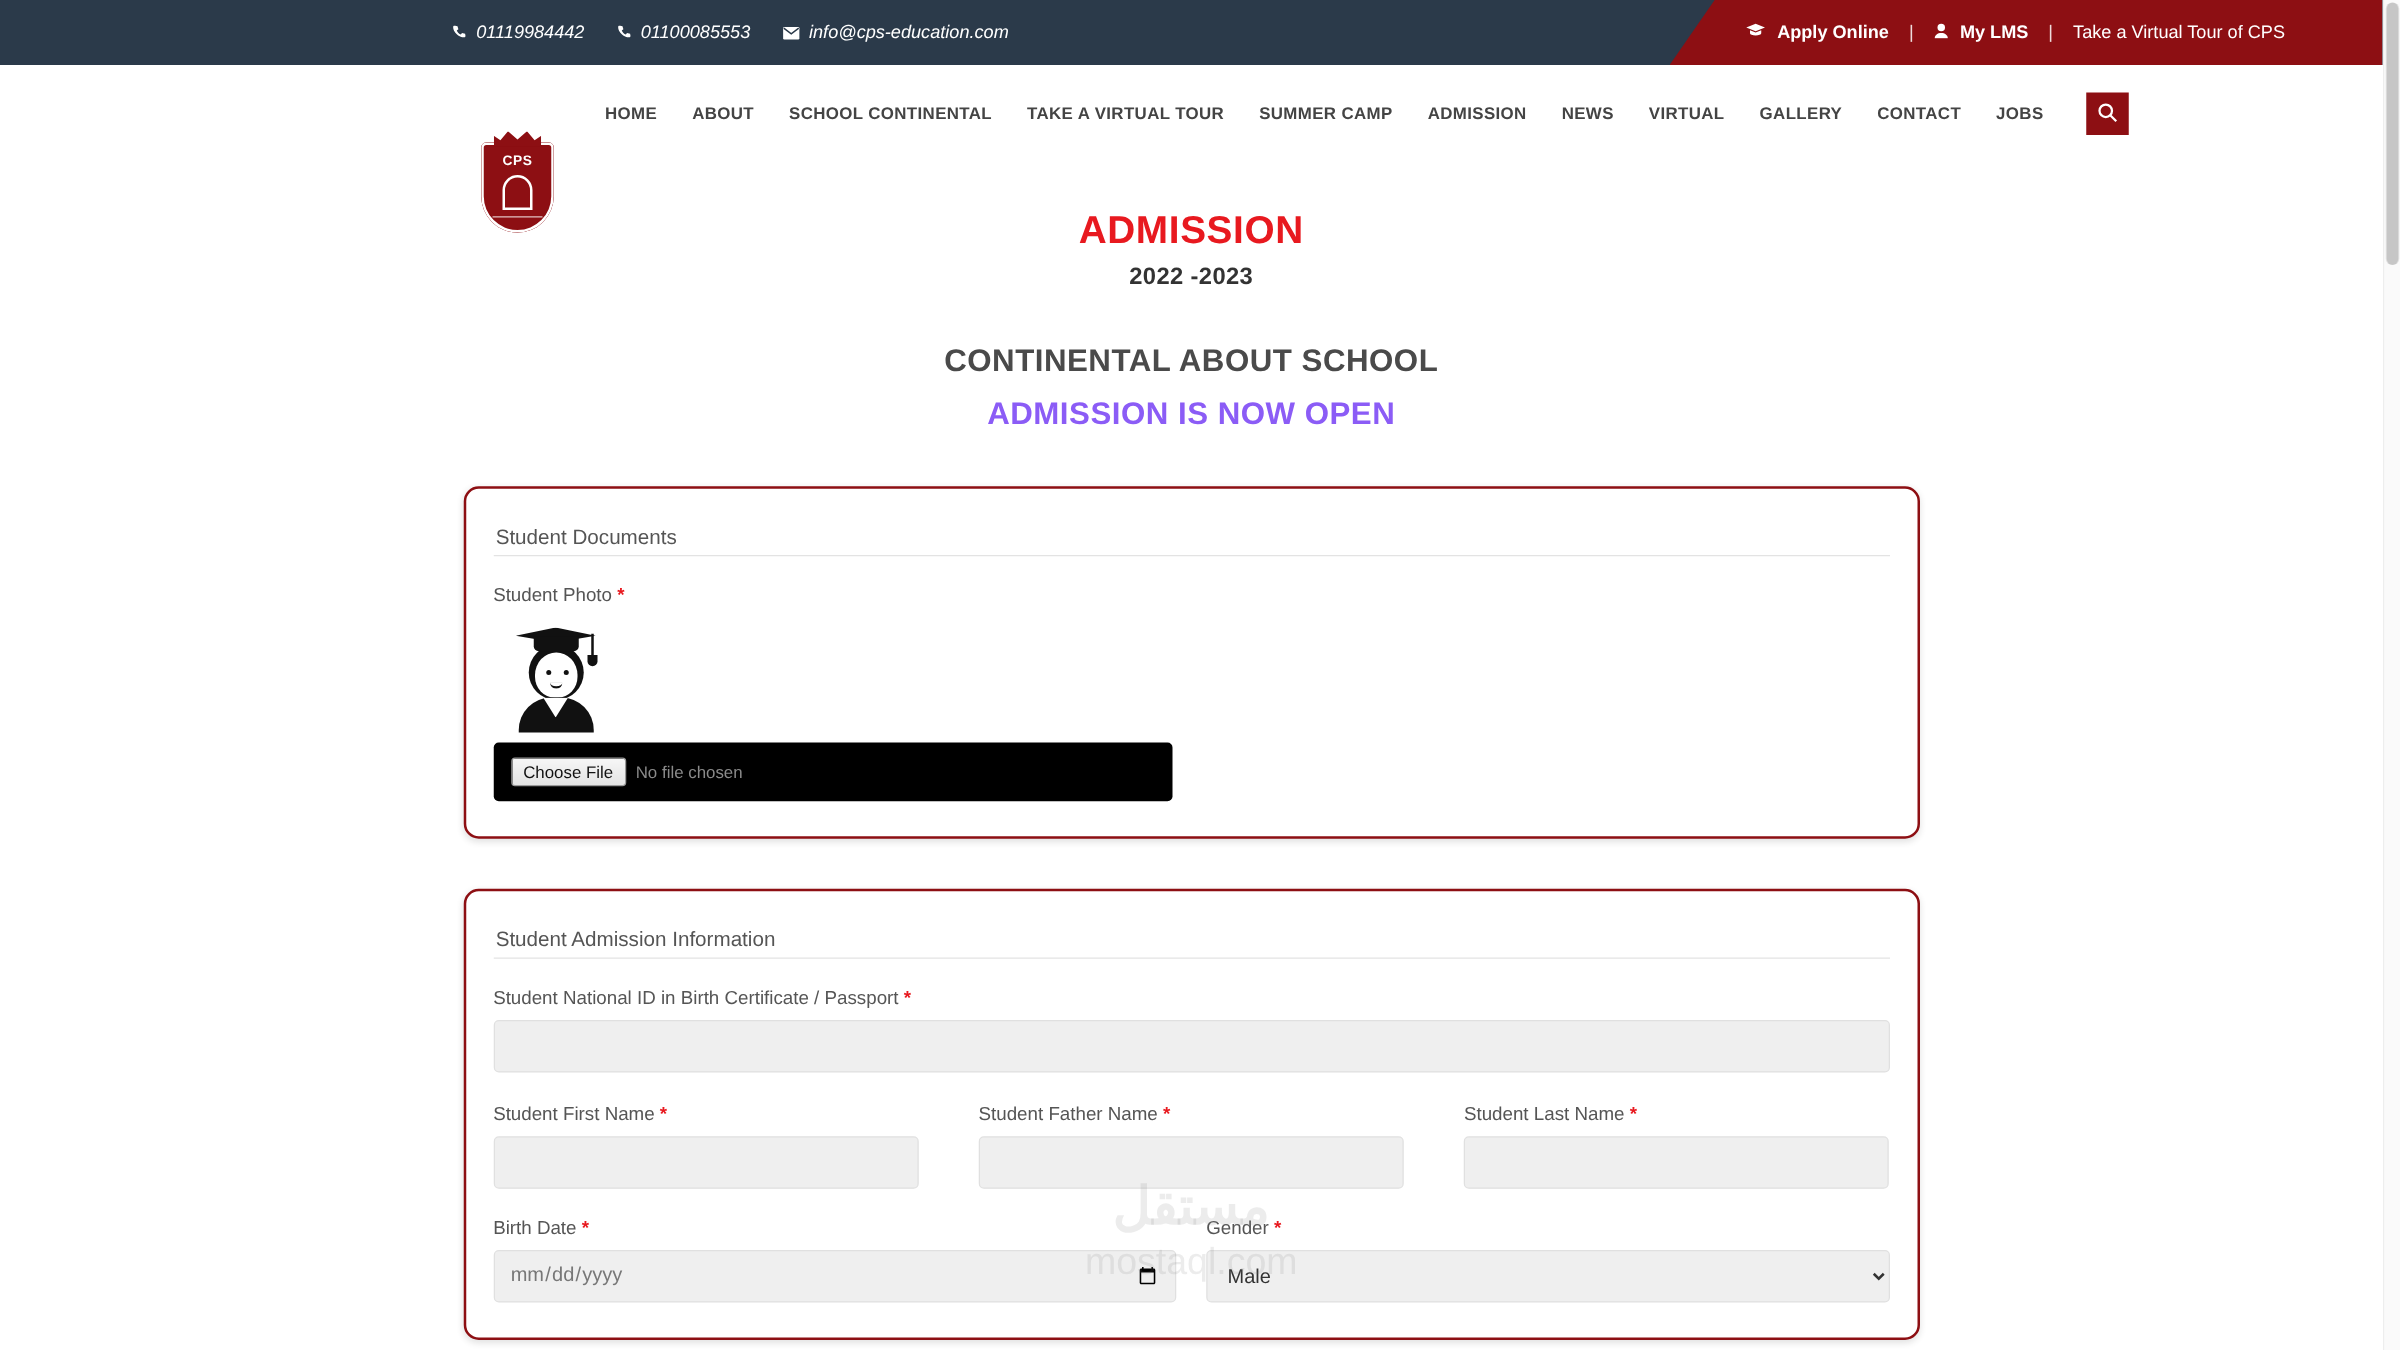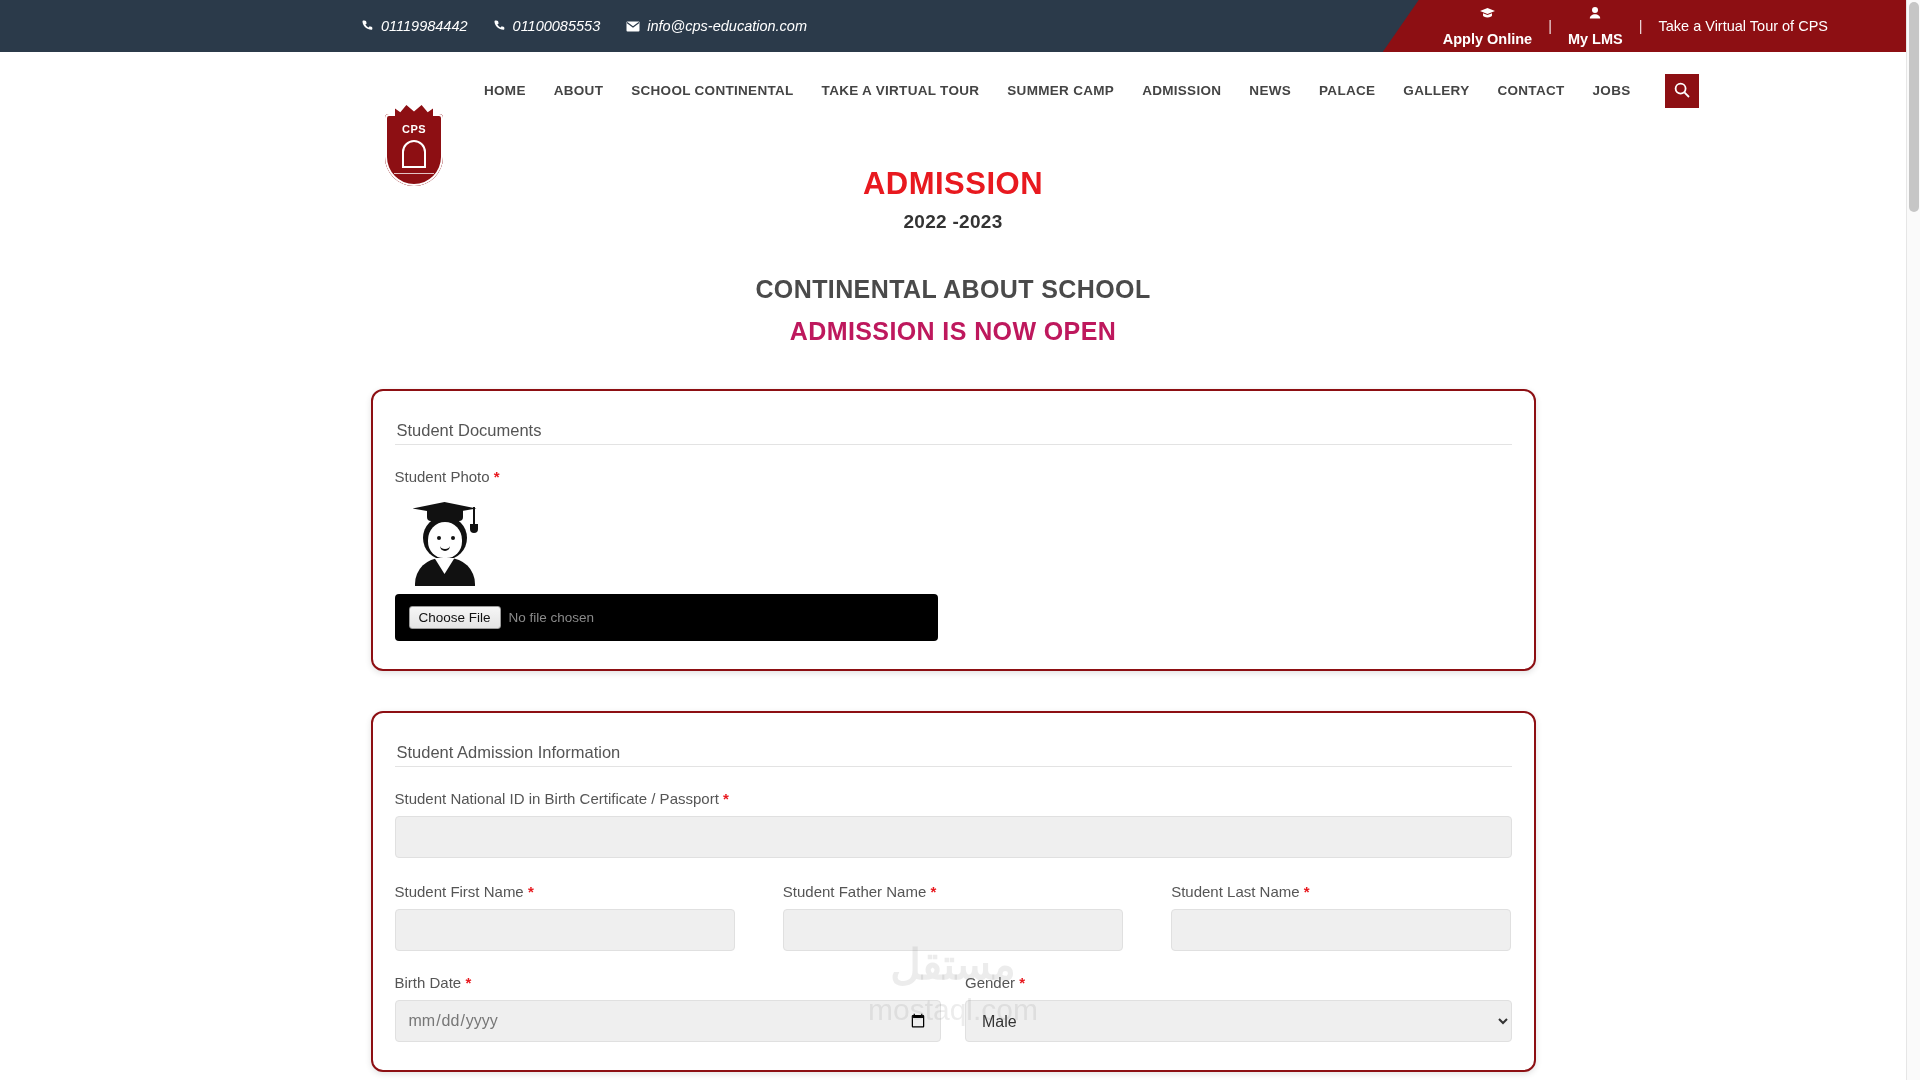--- a/index.html
+++ b/index.html
@@ -40,21 +40,21 @@
     background: #8d0f13;
     display: flex;
     align-items: center;
     padding: 0 78px 0 60px;
     font-size: 14.5px;
     font-weight: bold;
     color: #ffffff;
     clip-path: polygon(36px 0, 100% 0, 100% 100%, 0 100%);
   }
   .topbar-right .sep { margin: 0 16px; font-weight: normal; opacity: .85; }
-  .tb-link { display: flex; align-items: center; gap: 9px; white-space: nowrap; flex-direction: column; }
+  .tb-link { display: flex; align-items: center; gap: 9px; white-space: nowrap; }
   .tb-plain { font-weight: normal; white-space: nowrap; }
 
   
   .header {
     height: 78px;
     background: #ffffff;
     display: flex;
     align-items: center;
     padding-left: 380px;
     position: relative;
@@ -152,21 +152,21 @@
   .school-name {
     text-align: center;
     color: #4a4a4a;
     font-size: 25px;
     font-weight: bold;
     margin-top: 42px;
     letter-spacing: .4px;
   }
   .school-sub {
     text-align: center;
-    color: #be185d;
+    color: #8b5cf6;
     font-size: 25px;
     font-weight: bold;
     margin-top: 13px;
     letter-spacing: .4px;
   }
 
   .card {
     width: 1165px;
     margin: 0 auto;
     background: #fff;
@@ -424,21 +424,21 @@
     </div>
 
     <nav class="mainnav">
       <a href="#">HOME</a>
       <a href="#">ABOUT</a>
       <a href="#">SCHOOL CONTINENTAL</a>
       <a href="#">TAKE A VIRTUAL TOUR</a>
       <a href="#">SUMMER CAMP</a>
       <a href="#">ADMISSION</a>
       <a href="#">NEWS</a>
-      <a href="#">PALACE</a>
+      <a href="#">VIRTUAL</a>
       <a href="#">GALLERY</a>
       <a href="#">CONTACT</a>
       <a href="#">JOBS</a>
       <button class="search-btn">
         <span>
           <svg width="16" height="16" viewBox="0 0 16 16">
               <circle cx="6.6" cy="6.6" r="5" fill="none" stroke="#ffffff" stroke-width="1.8"></circle>
               <path d="M10.4 10.4 15 15" stroke="#ffffff" stroke-width="1.8" fill="none"></path>
             </svg>
         </span>

